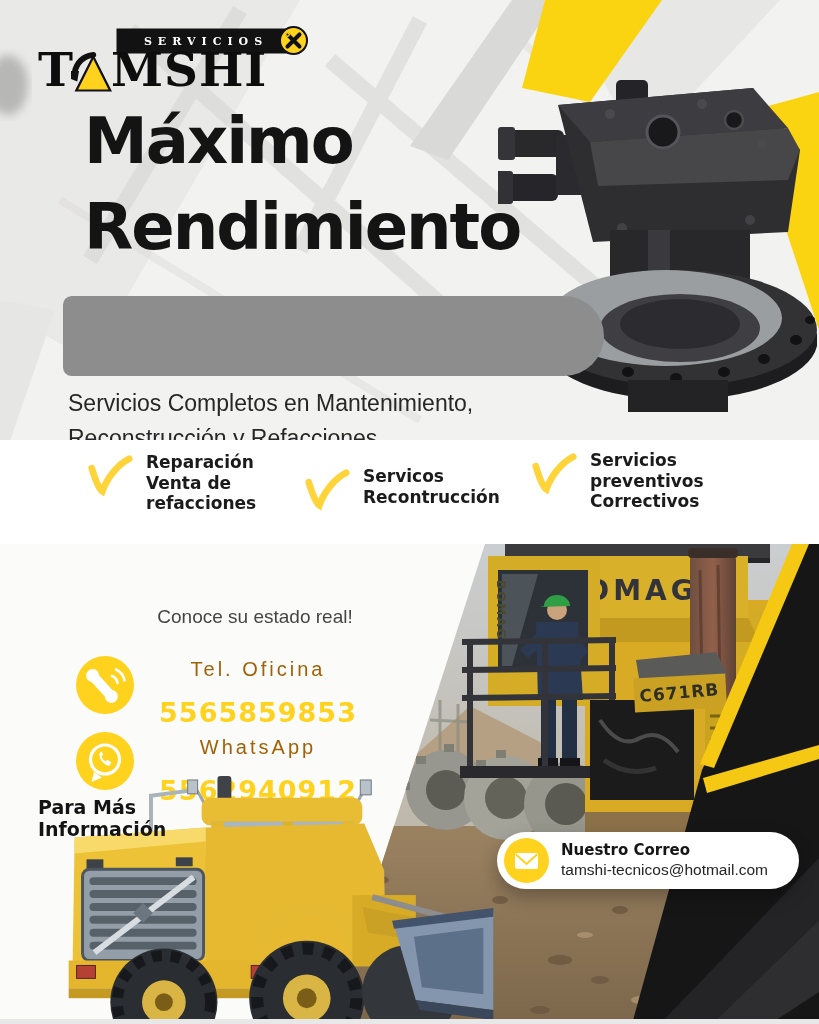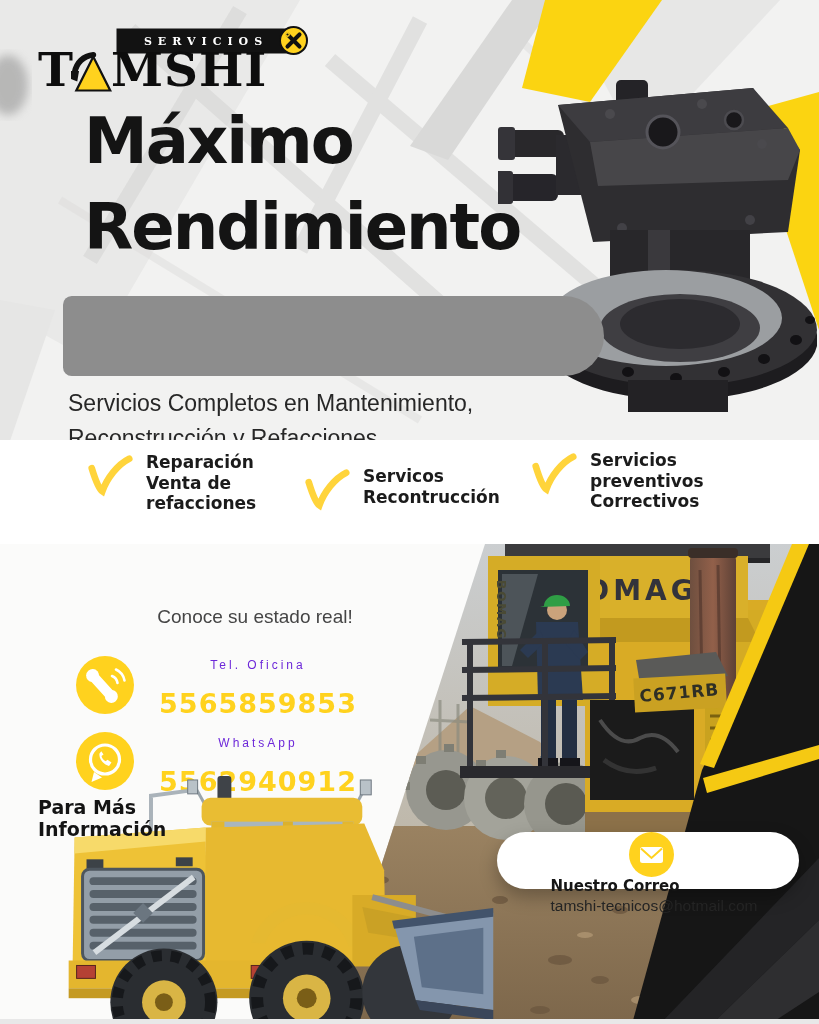--- a/index.html
+++ b/index.html
@@ -43,29 +43,29 @@
   .diag-title{position:absolute;left:40px;top:28px;width:430px;text-align:center;z-index:2;
       font-family:"DejaVu Sans",sans-serif;font-weight:bold;font-size:21px;color:#141414;}
   .diag-sub{position:absolute;left:40px;top:62px;width:430px;text-align:center;z-index:2;
       font-size:19px;color:#454545;}
   .contact-icon{position:absolute;z-index:2;}
   .phone-icon{left:76px;top:112px;}
   .whatsapp-icon{left:76px;top:188px;}
   .contact-block{position:absolute;left:148px;width:220px;text-align:center;z-index:2;}
   .phone-block{top:114px;}
   .whatsapp-block{top:192px;}
-  .contact-label{font-size:12px;letter-spacing:3px;color:#6d28d9;}
+  .contact-label{font-size:20px;letter-spacing:3px;color:#a16207;}
   .contact-number{font-family:"DejaVu Sans",sans-serif;font-weight:bold;font-size:27px;
       letter-spacing:1px;color:#ffd21e;margin-top:16px;}
   .more-info{position:absolute;left:38px;top:252px;z-index:4;font-family:"DejaVu Sans",sans-serif;
       font-weight:bold;font-size:19px;line-height:1.18;color:#141414;}
   .loader{position:absolute;left:55px;top:232px;z-index:3;}
   .email-pill{position:absolute;left:497px;top:288px;width:302px;height:57px;z-index:5;
       background:#ffffff;border-radius:32px;display:flex;align-items:center;
-      box-shadow:0 8px 18px rgba(0,0,0,0.28);flex-direction:column;}
+      box-shadow:0 8px 18px rgba(0,0,0,0.28);}
   .env-circle{flex:0 0 auto;margin-left:7px;}
   .email-texts{margin-left:12px;line-height:1.25;}
   .email-label{font-family:"DejaVu Sans",sans-serif;font-weight:bold;font-size:15px;color:#161616;}
   .email-addr{font-size:15.5px;color:#242424;}
 </style>
 </head>
 <body>
 
 <div class="poster">
 

